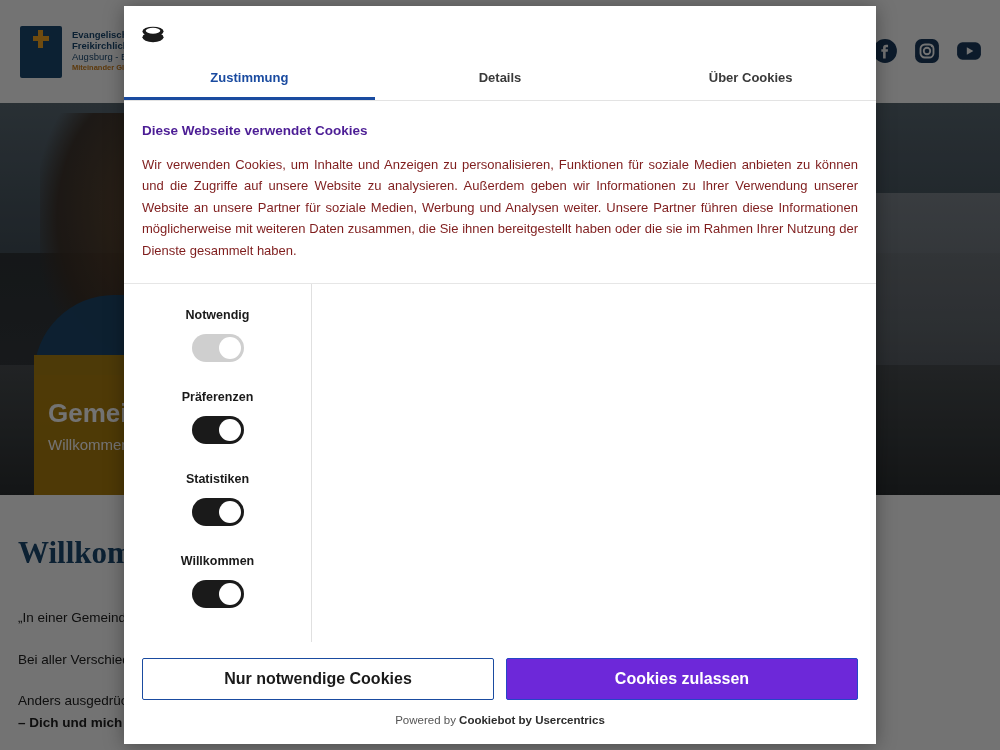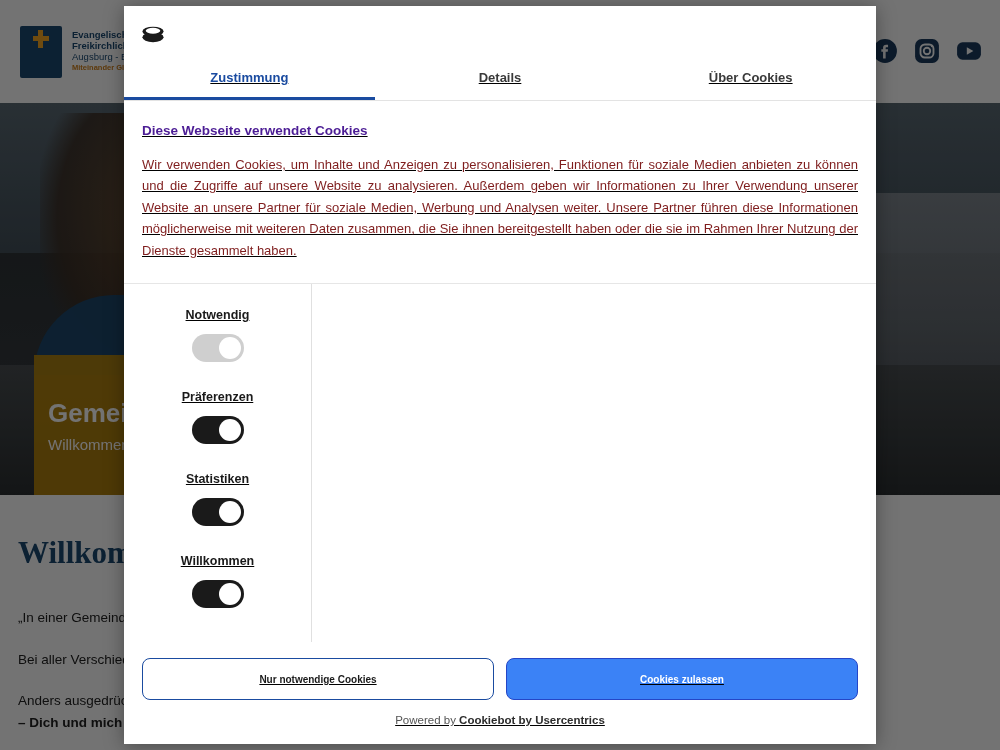--- a/index.html
+++ b/index.html
@@ -169,21 +169,20 @@
     position: absolute;
     left: 124px;
     top: 6px;
     width: 752px;
     height: 738px;
     background: #ffffff;
     box-shadow: 0 2px 18px rgba(0,0,0,.35);
     display: flex;
     flex-direction: column;
     overflow: hidden;
-    text-decoration: underline;
   }
   .cd-logo-row {
     height: 44px;
     display: flex;
     align-items: center;
     padding: 6px 0 0 16px;
   }
   .cb-logo {
     width: 26px; height: 22px;
   }
@@ -269,28 +268,28 @@
   .btn-row {
     display: flex;
     gap: 12px;
   }
   .btn {
     flex: 1;
     height: 42px;
     border: 1px solid #1a4ba0;
     background: #fff;
     color: #1a1a1a;
-    font-size: 10px;
+    font-size: 16px;
     font-weight: bold;
     cursor: pointer;
-    border-radius: 8px;
+    border-radius: 2px;
     font-family: "Liberation Sans", sans-serif;
   }
   .btn.primary {
-    background: #3b82f6;
+    background: #6d28d9;
     border-color: #2546c7;
     color: #fff;
   }
   .cd-powered {
     text-align: center;
     font-size: 11.5px;
     color: #555;
     padding: 14px 0 8px 0;
   }
   .cd-powered a {

